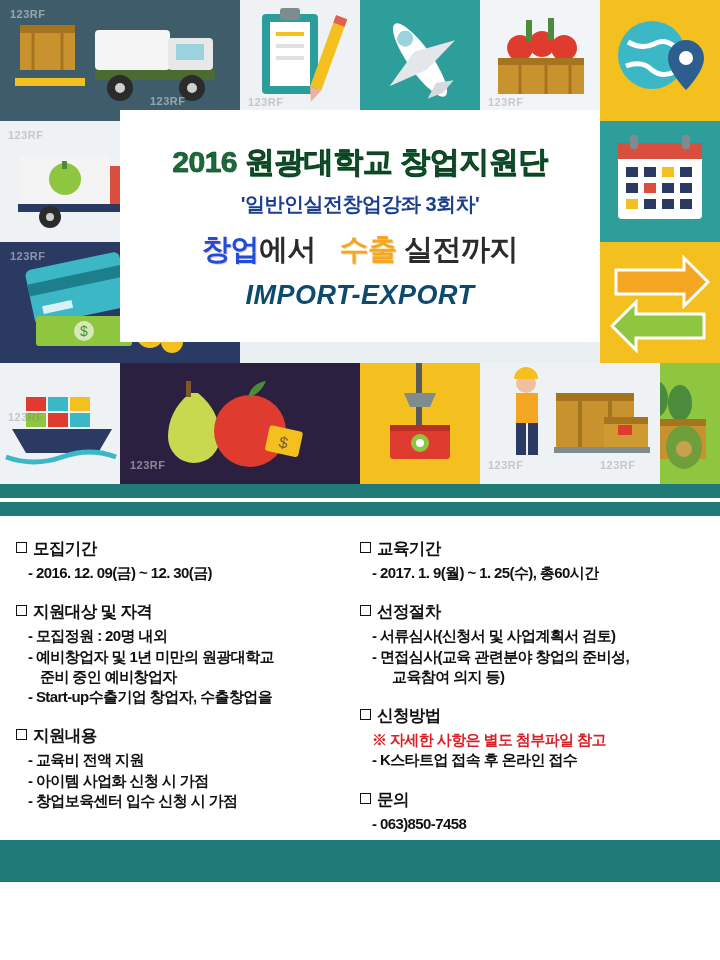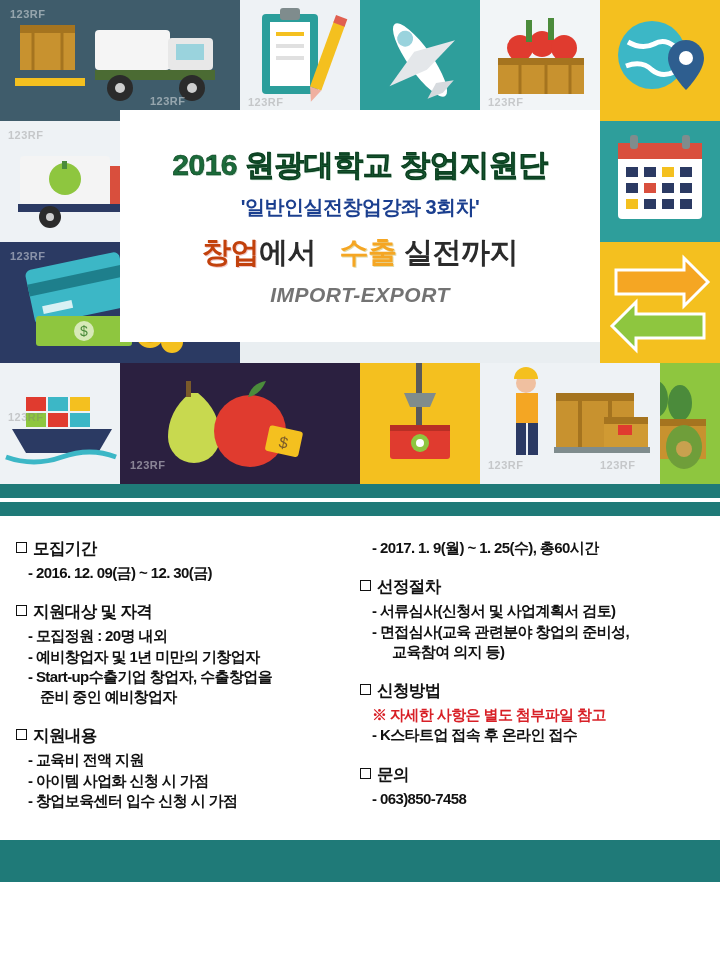--- a/index.html
+++ b/index.html
@@ -56,26 +56,26 @@
     color:#1b3f8f;
     letter-spacing:-0.5px;
     margin-bottom:12px;
   }
   .b-line3 {
     font-size:29px; font-weight:bold;
     letter-spacing:-0.5px;
     margin-bottom:10px;
     white-space:nowrap;
   }
-  .b-line3 .red { color:#c2410c; text-shadow:1px 1px 0 #f0c9c9; }
+  .b-line3 .red { color:#1d4ed8; text-shadow:1px 1px 0 #f0c9c9; }
   .b-line3 .dark { color:#2b2b2b; }
   .b-line3 .yellow { color:#f5a623; text-shadow:1px 1px 0 #e0dcae;margin-left:16px; }
   .b-line4 {
-    font-size:21px; font-weight:bold;
-    color:#737373; font-style:italic;
+    font-size:27px; font-weight:bold;
+    color:#0c4a6e; font-style:italic;
     letter-spacing:0.5px;
   }
 
   
   .bar-teal { width:720px; height:14px; background:#1f7a78; }
   .bar-gap  { width:720px; height:4px; background:#ffffff; }
 
   
   .info {
     position:relative;
@@ -374,37 +374,38 @@
     <div class="col left">
 
       <div class="blk">
         <div class="hd"><span class="box"></span><span>모집기간</span></div>
         <div class="li">- 2016. 12. 09(금) ~ 12. 30(금)</div>
       </div>
 
       <div class="blk">
         <div class="hd"><span class="box"></span><span>지원대상 및 자격</span></div>
         <div class="li">- 모집정원 : 20명 내외</div>
-        <div class="li">- 예비창업자 및 1년 미만의 기창업자</div>
+        <div class="li">- 예비창업자 및 1년 미만의 원광대학교</div>
+        <div class="li ind" style="padding-left:24px;">준비 중인 예비창업자</div>
         <div class="li">- Start-up수출기업 창업자, 수출창업을</div>
-        <div class="li ind" style="padding-left:24px;">준비 중인 예비창업자</div>
       </div>
 
       <div class="blk">
         <div class="hd"><span class="box"></span><span>지원내용</span></div>
         <div class="li">- 교육비 전액 지원</div>
         <div class="li">- 아이템 사업화 신청 시 가점</div>
         <div class="li">- 창업보육센터 입수 신청 시 가점</div>
       </div>
 
     </div>
 
     <div class="col right">
 
       <div class="blk">
+        <div class="hd"><span class="box"></span><span>교육기간</span></div>
         <div class="li">- 2017. 1. 9(월) ~ 1. 25(수), 총60시간</div>
       </div>
 
       <div class="blk">
         <div class="hd"><span class="box"></span><span>선정절차</span></div>
         <div class="li">- 서류심사(신청서 및 사업계획서 검토)</div>
         <div class="li">- 면접심사(교육 관련분야 창업의 준비성,</div>
         <div class="li ind">교육참여 의지 등)</div>
       </div>
 

